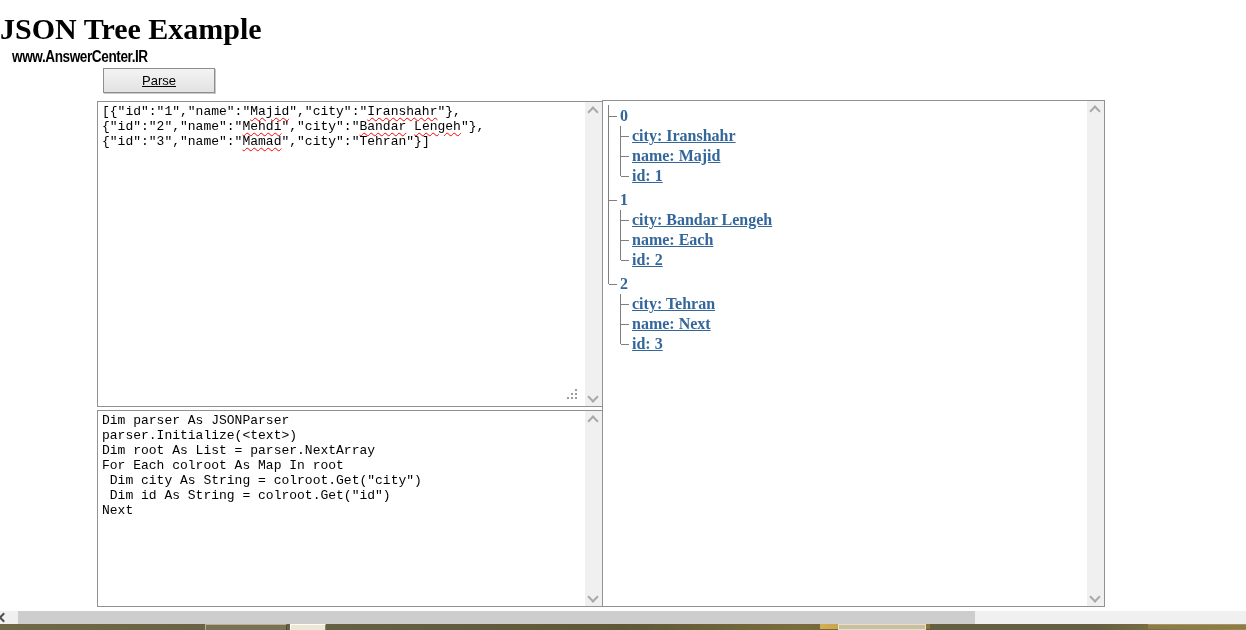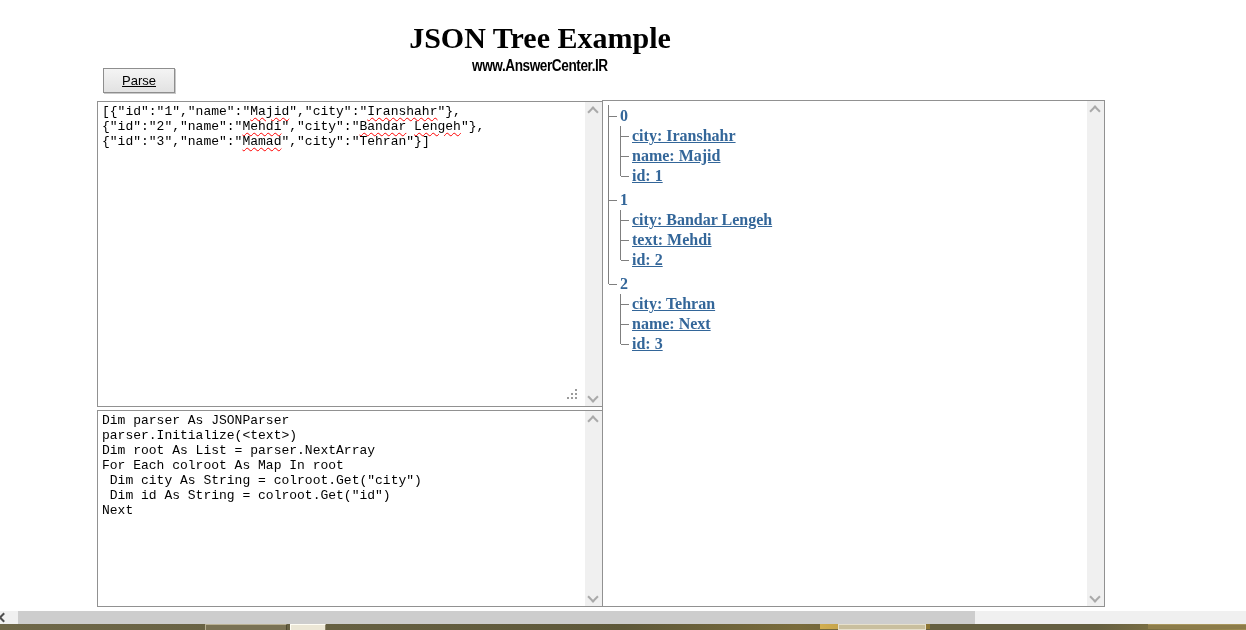--- a/index.html
+++ b/index.html
@@ -11,31 +11,31 @@
     --sb-arrow:#a9a9a9;
     --sb-thumb:#cdcdcd;
     --taskbar-olive:#6b6447;
   }
   *{margin:0;padding:0;box-sizing:content-box;}
   html,body{width:1246px;height:630px;overflow:hidden;background:#fff;
     font-family:"Liberation Sans",sans-serif;}
   #stage{position:relative;width:1246px;height:630px;background:#fff;}
 
   
-  .header{position:absolute;left:0;top:13px;width:1080px;text-align:center;}
+  .header{position:absolute;left:0;top:4px;width:1080px;}
   .title{margin-top:8px;font:bold 30px "Liberation Serif",serif;color:#000;}
   .subtitle{margin-top:2px;font:bold 16px "Liberation Sans",sans-serif;
     display:block;}
   .subtitle span{display:inline-block;transform:scaleX(.85);letter-spacing:-.5px;}
 
   
   .parse-btn{position:absolute;left:103px;top:68px;min-width:54px;height:23px;
     background:linear-gradient(#f4f4f4,#e2e2e2);border:1px solid #8e8e8e;
     box-shadow:1px 1px 0 #c9c9c9;font:13px "Liberation Sans",sans-serif;color:#000;
-    padding:0 8px;cursor:pointer;text-decoration:underline;}
+    padding:0 28px;cursor:pointer;text-decoration:underline;}
 
   
   .fake-ta{position:absolute;background:#fff;border:1px solid var(--panel-border);
     font:13px/15px "Liberation Mono",monospace;color:#000;}
   #json-ta{left:97px;top:101px;width:504px;height:304px;}
   #code-ta{left:97px;top:410px;width:504px;height:195px;}
   .ta-content{position:absolute;left:4px;top:2px;right:20px;bottom:2px;
     white-space:pre;overflow:hidden;}
   .misspell{text-decoration:underline wavy var(--squiggle);
     text-decoration-thickness:1px;text-underline-offset:2px;}
@@ -142,21 +142,21 @@
           <div class="tchildren">
             <div class="tleaf">city: Iranshahr</div>
             <div class="tleaf">name: Majid</div>
             <div class="tleaf">id: 1</div>
           </div>
         </div>
         <div class="tnode">
           <div class="tnode-label">1</div>
           <div class="tchildren">
             <div class="tleaf">city: Bandar Lengeh</div>
-            <div class="tleaf">text: Mehdi</div>
+            <div class="tleaf">name: Each</div>
             <div class="tleaf">id: 2</div>
           </div>
         </div>
         <div class="tnode">
           <div class="tnode-label">2</div>
           <div class="tchildren">
             <div class="tleaf">city: Tehran</div>
             <div class="tleaf">name: Next</div>
             <div class="tleaf">id: 3</div>
           </div>

